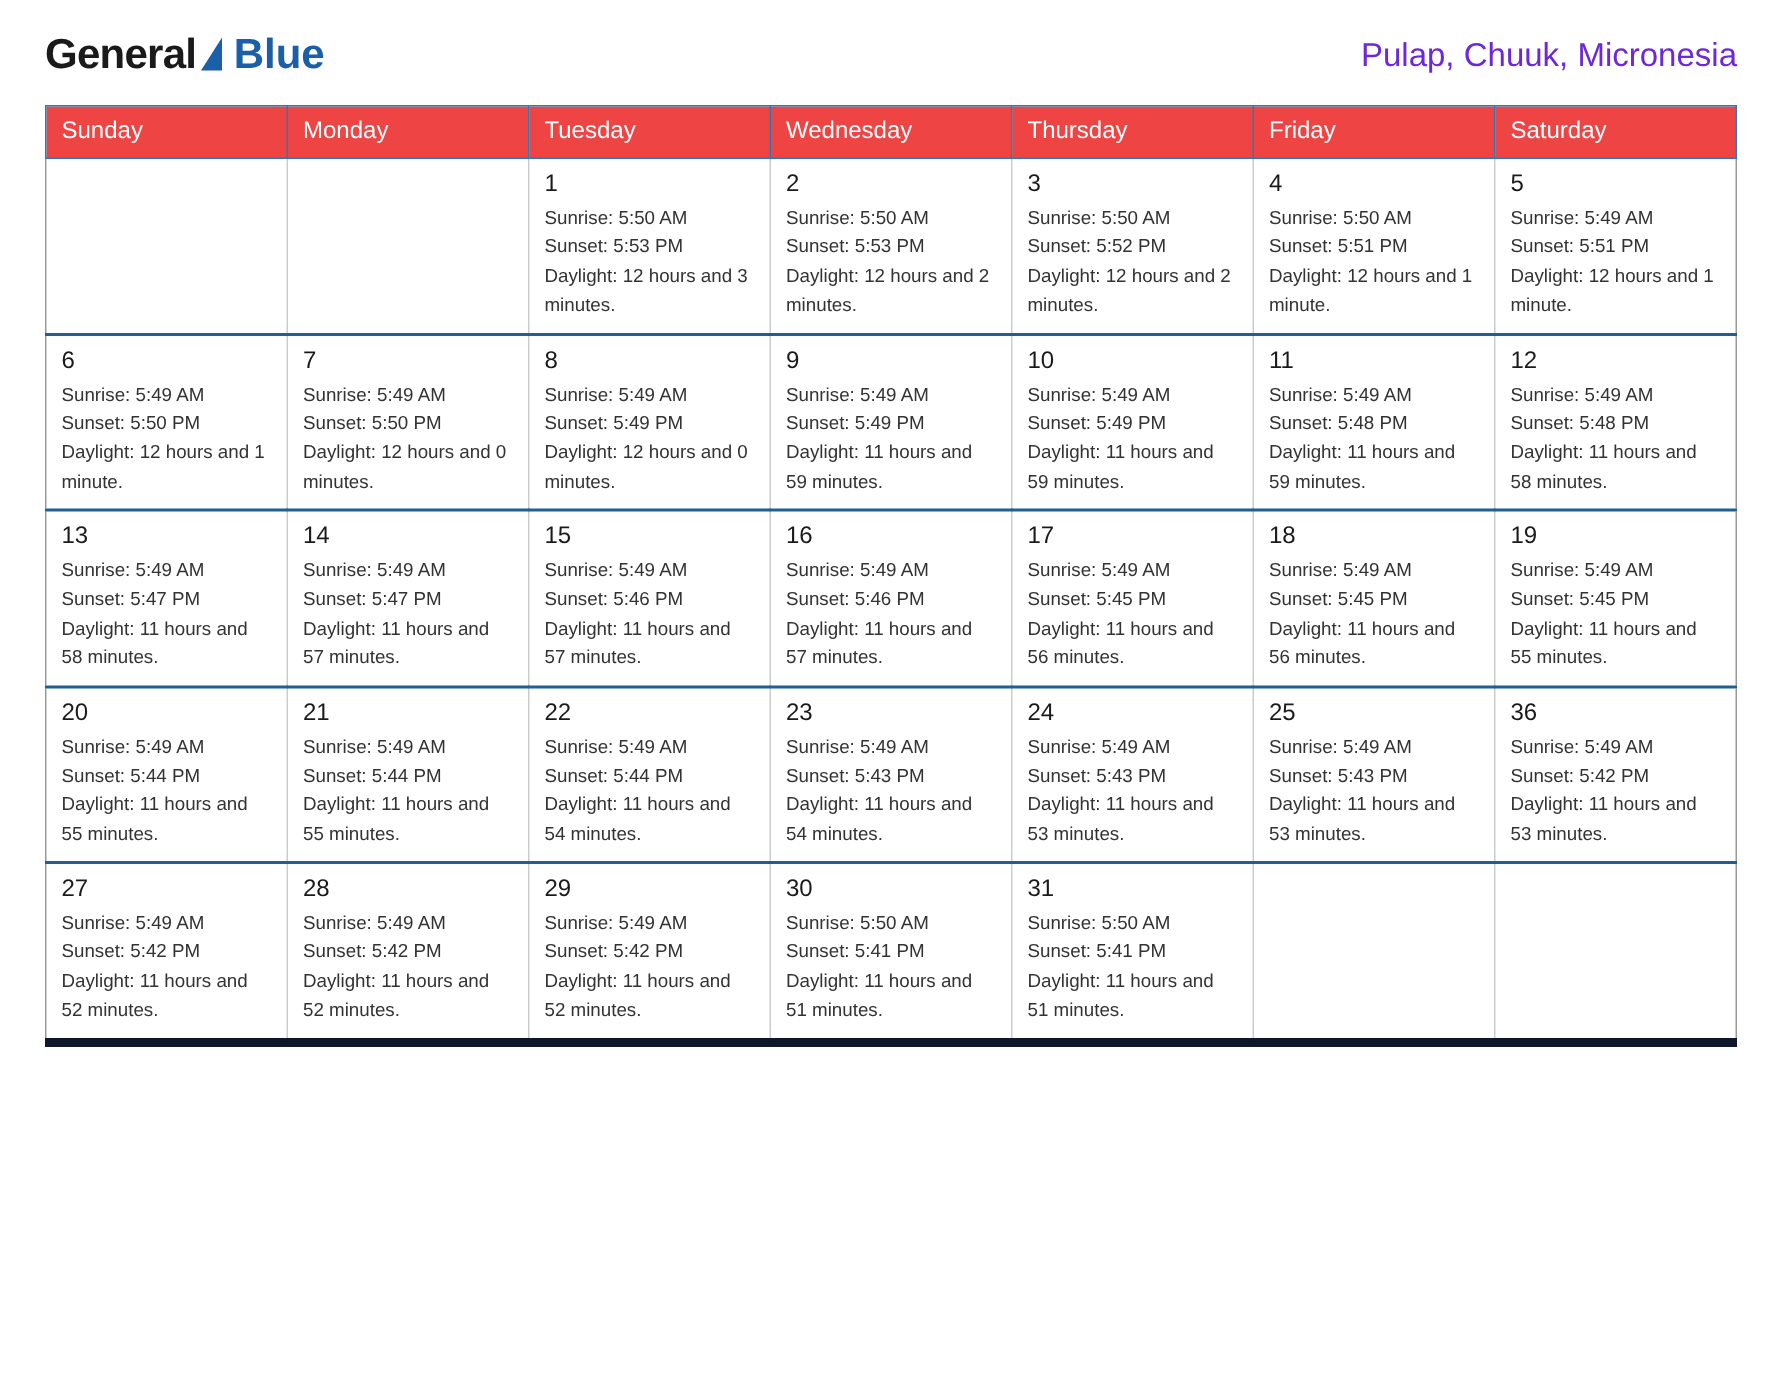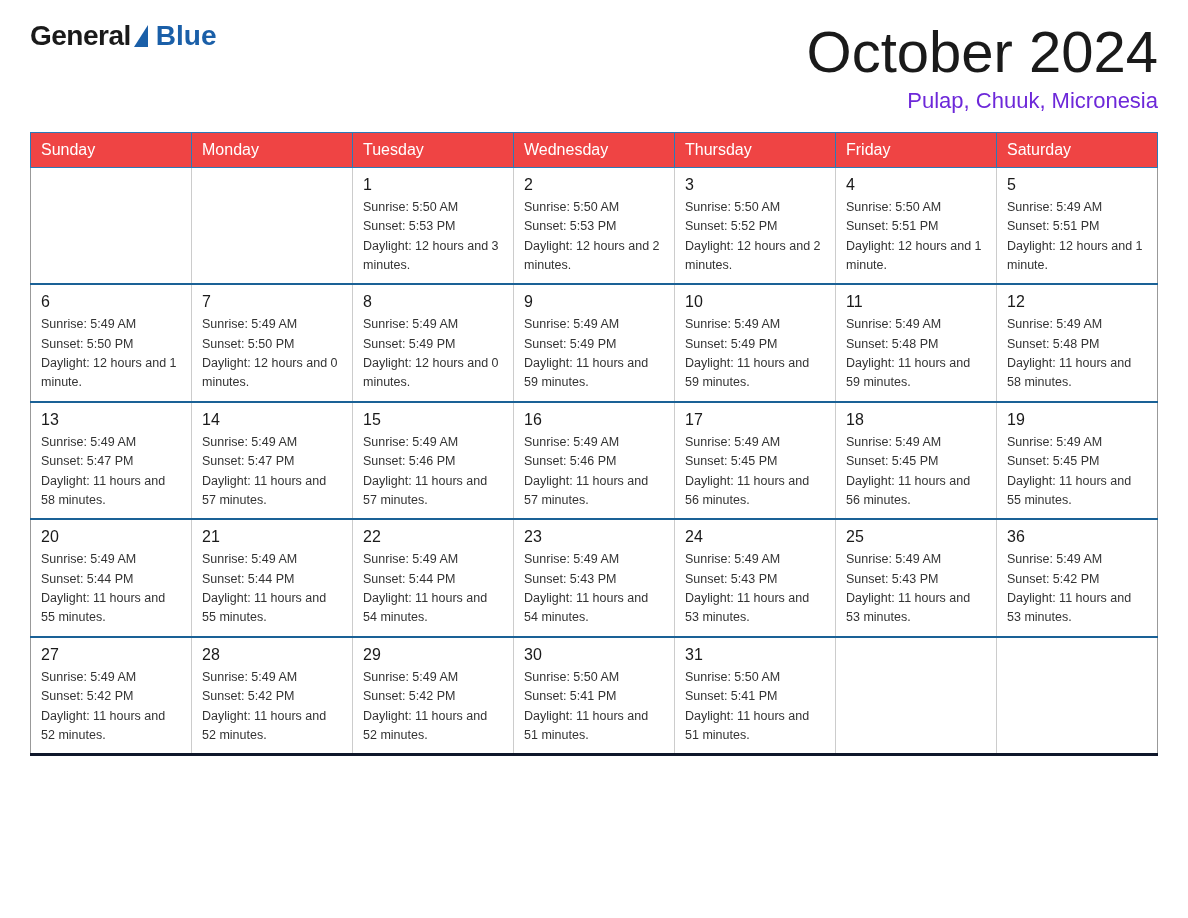--- a/index.html
+++ b/index.html
@@ -99,36 +99,35 @@
     }
     .day-info {
       font-size: 12.5px;
       color: #333;
       line-height: 1.55;
     }
     .empty-cell {
       background: #fff;
     }
     tbody tr:last-child {
-      border-bottom: 3px solid #0f172a;
+      border-bottom: 6px solid #0f172a;
     }
   </style>
 </head>
 <body>
 
 <div class="header">
   <div class="logo">
     <div class="logo-top">
       <span class="logo-general">General</span>
       <div class="logo-triangle"></div>
       <span class="logo-blue">Blue</span>
     </div>
   </div>
   <div class="title-block">
-    <div class="title-month">October 2024</div>
     <div class="title-location">Pulap, Chuuk, Micronesia</div>
   </div>
 </div>
 
 <table>
   <thead>
     <tr>
       <th>Sunday</th>
       <th>Monday</th>
       <th>Tuesday</th>

